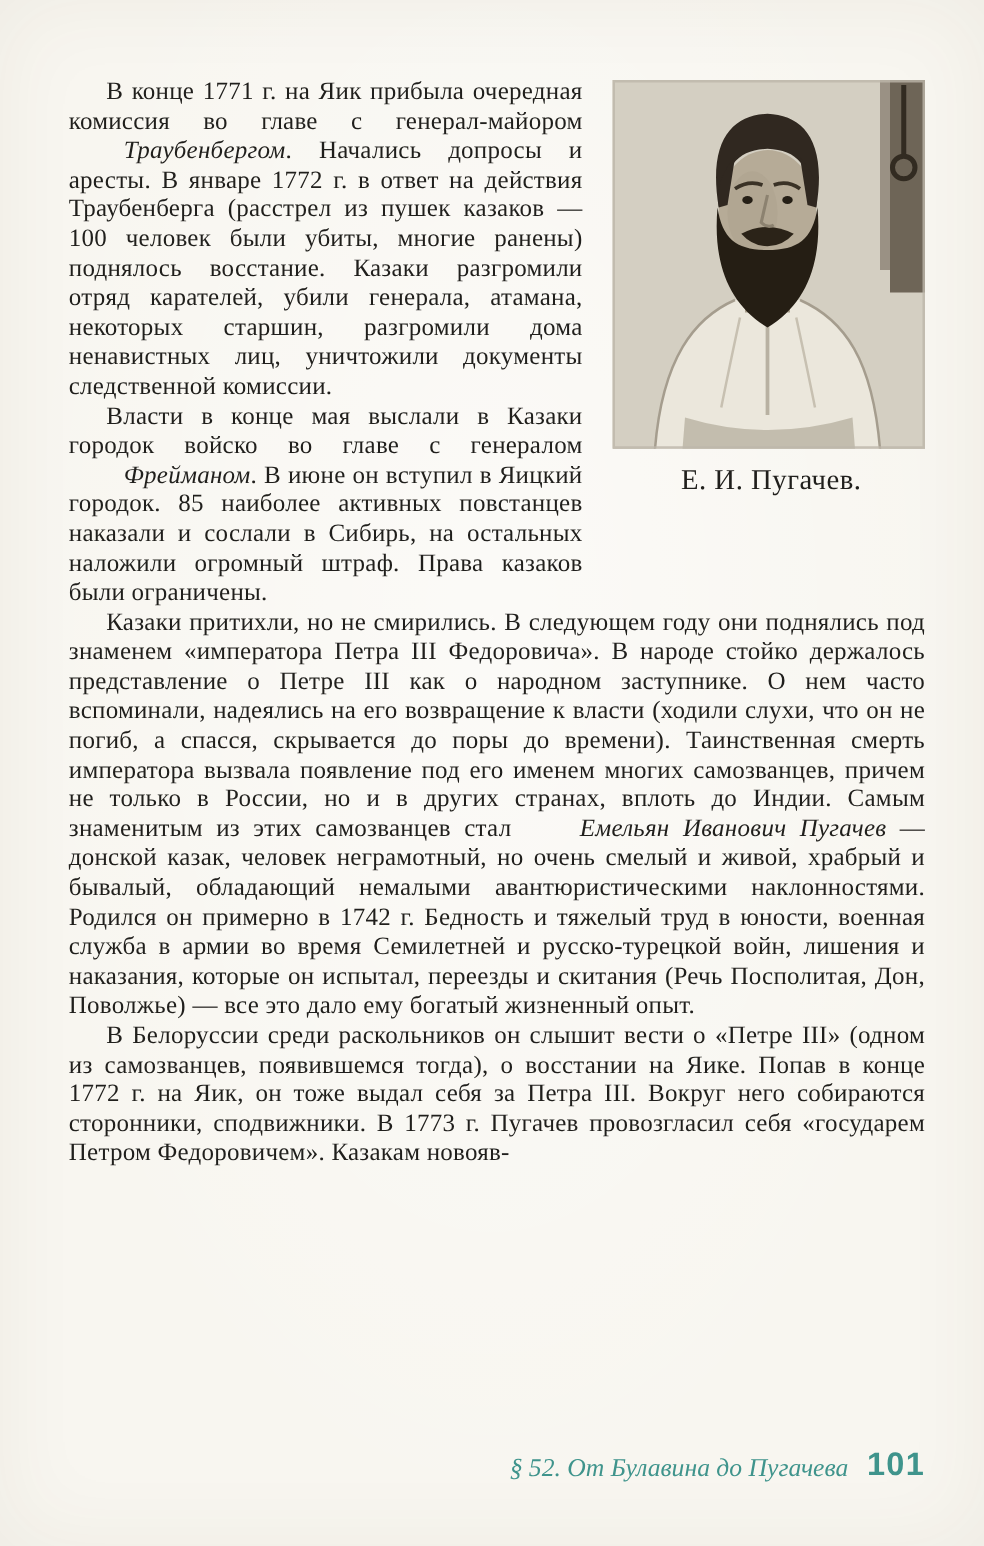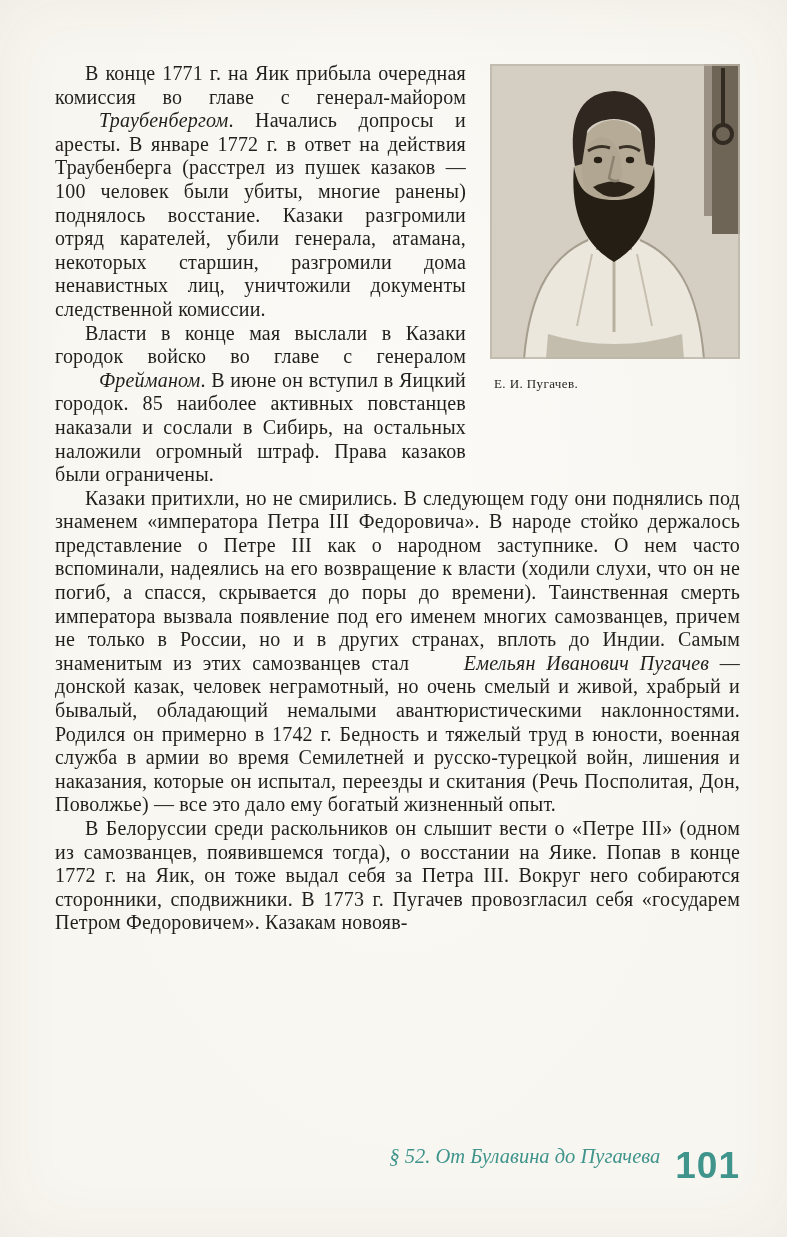--- a/index.html
+++ b/index.html
@@ -38,44 +38,44 @@
     padding-bottom:44px;
   }
   .photo {
     width:250px; height:295px;
     background:#d8d3c7;
     box-shadow: inset 0 0 0 1px #b7b1a3, inset 0 0 22px rgba(60,48,28,.28);
   }
   .photo svg { display:block; width:100%; height:100%; }
   .caption {
     margin-top:13px;
-    font-size:13px;
+    font-size:23px;
     letter-spacing:.4px;
-    text-align:left;
+    text-align:center;
     padding-left:4px;
     text-indent:0;
   }
 
   .footer {
     position:absolute;
     right:47px;
     bottom:50px;
     display:flex;
-    align-items:flex-start;
+    align-items:flex-end;
     gap:15px;
   }
   .footer .section {
     font-style:italic;
     font-size:20.5px;
     color:var(--accent,#3f948c);
   }
   .footer .pagenum {
     font-family:"Liberation Sans", sans-serif;
     font-weight:bold;
-    font-size:37px;
+    font-size:26px;
     letter-spacing:1px;
     color:var(--accent,#3f948c);
   }
 </style>
 </head>
 <body>
 
 <div class="page">
 
   <div class="content">

